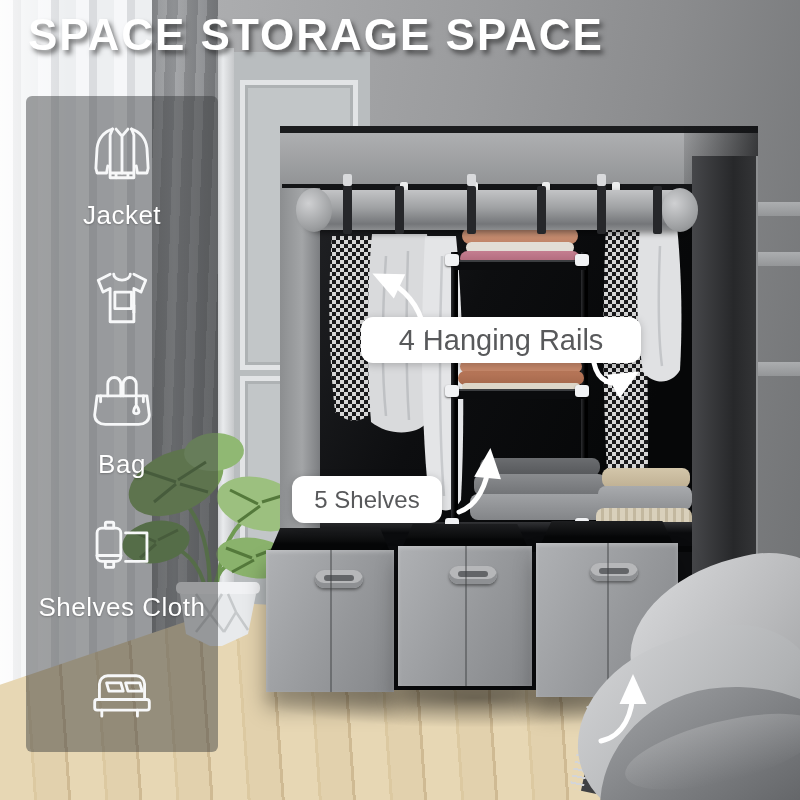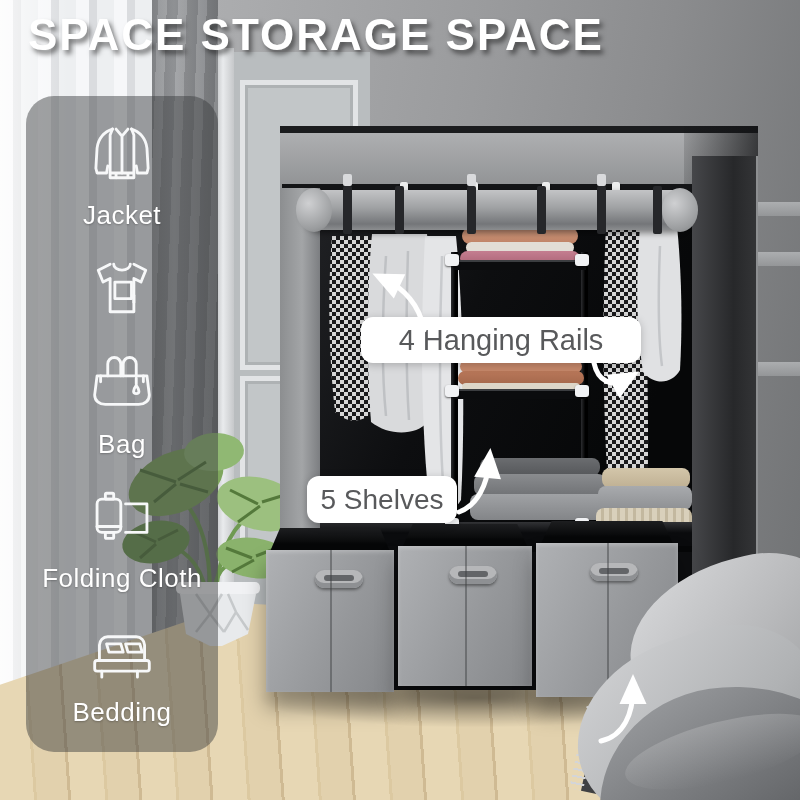--- a/index.html
+++ b/index.html
@@ -94,37 +94,37 @@
       border-radius:55% 45% 40% 60%;
       background:linear-gradient(150deg,#d2d3d5,#b0b2b4 60%,#909294);}
   .bed-front{left:596px;top:686px;width:280px;height:180px;transform:rotate(-8deg);
       border-radius:45% 55% 0 0/65% 70% 0 0;
       background:linear-gradient(155deg,#97999c 10%,#797b7e 45%,#5c5e61 80%,#4c4e51);}
   .bed-front::before{content:"";position:absolute;left:30px;top:34px;width:200px;height:60px;
       border-radius:50%;transform:rotate(-6deg);
       background:linear-gradient(rgba(255,255,255,.18),rgba(255,255,255,0));}
 
   
-  .sidebar{left:26px;top:96px;width:192px;height:656px;border-radius:28px;
+  .sidebar{left:26px;top:96px;width:192px;height:656px;border-radius:6px;
       background:rgba(58,59,62,.47);
       display:flex;flex-direction:column;justify-content:space-between;
       padding:20px 0 24px;box-sizing:border-box;}
   .side-item{display:flex;flex-direction:column;align-items:center;gap:8px;}
   .side-item svg{width:76px;height:76px;stroke:#f7f8f9;stroke-width:2.4;fill:none;
       stroke-linecap:round;stroke-linejoin:round;}
   .side-label{color:#fff;font-size:26px;font-weight:400;letter-spacing:.5px;
       text-shadow:0 1px 2px rgba(0,0,0,.25);}
 
   
   .title{left:28px;top:10px;color:#fff;font-size:44px;font-weight:800;letter-spacing:2px;
       text-shadow:3px 4px 5px rgba(0,0,0,.5);white-space:nowrap;}
   .pill{background:#fff;border-radius:12px;display:flex;align-items:center;justify-content:center;
       color:#58595b;box-shadow:0 2px 8px rgba(0,0,0,.22);white-space:nowrap;}
   .pill1{left:361px;top:317px;width:280px;height:46px;font-size:29px;}
-  .pill2{left:307px;top:476px;width:150px;height:47px;font-size:28px;}
+  .pill2{left:292px;top:476px;width:150px;height:47px;font-size:24px;}
   .pill3{left:274px;top:697px;width:326px;height:47px;font-size:26px;}
   .arrows{left:0;top:0;pointer-events:none;}
 </style>
 </head>
 <body>
 
 <div class="scene">
 
   <div class="abs wall"></div>
   <div class="abs panel-bg"></div>
@@ -303,31 +303,30 @@
       <div class="side-label">Bag</div>
     </div>
     <div class="side-item">
       <svg viewBox="0 0 64 64">
         <rect x="11" y="17" width="20" height="28" rx="4"></rect>
         <rect x="18" y="12" width="7" height="5" rx="1"></rect>
         <rect x="18" y="45" width="7" height="5" rx="1"></rect>
         <path d="M11 40 H31"></path>
         <path d="M35 21 H53 V45 H35"></path>
       </svg>
-      <div class="side-label">Folding Cloth</div>
+      <div class="side-label">Shelves Cloth</div>
     </div>
     <div class="side-item">
       <svg viewBox="0 0 64 64">
         <path d="M13 40 V27 A7 7 0 0 1 20 20 H44 A7 7 0 0 1 51 27 V40"></path>
         <path d="M19 26 L31 26 L33 33 L21 33 Z"></path>
         <path d="M35 26 L47 26 L49 33 L37 33 Z"></path>
         <rect x="9" y="40" width="46" height="9" rx="2"></rect>
         <path d="M15 49 V54 M45 49 V54"></path>
       </svg>
-      <div class="side-label">Bedding</div>
     </div>
   </div>
 
   <div class="abs title">SPACE STORAGE SPACE</div>
 
   <div class="abs pill pill1">4 Hanging Rails</div>
   <div class="abs pill pill2">5 Shelves</div>
 
   <svg class="abs arrows" width="800" height="800" viewBox="0 0 800 800">
     <defs>

